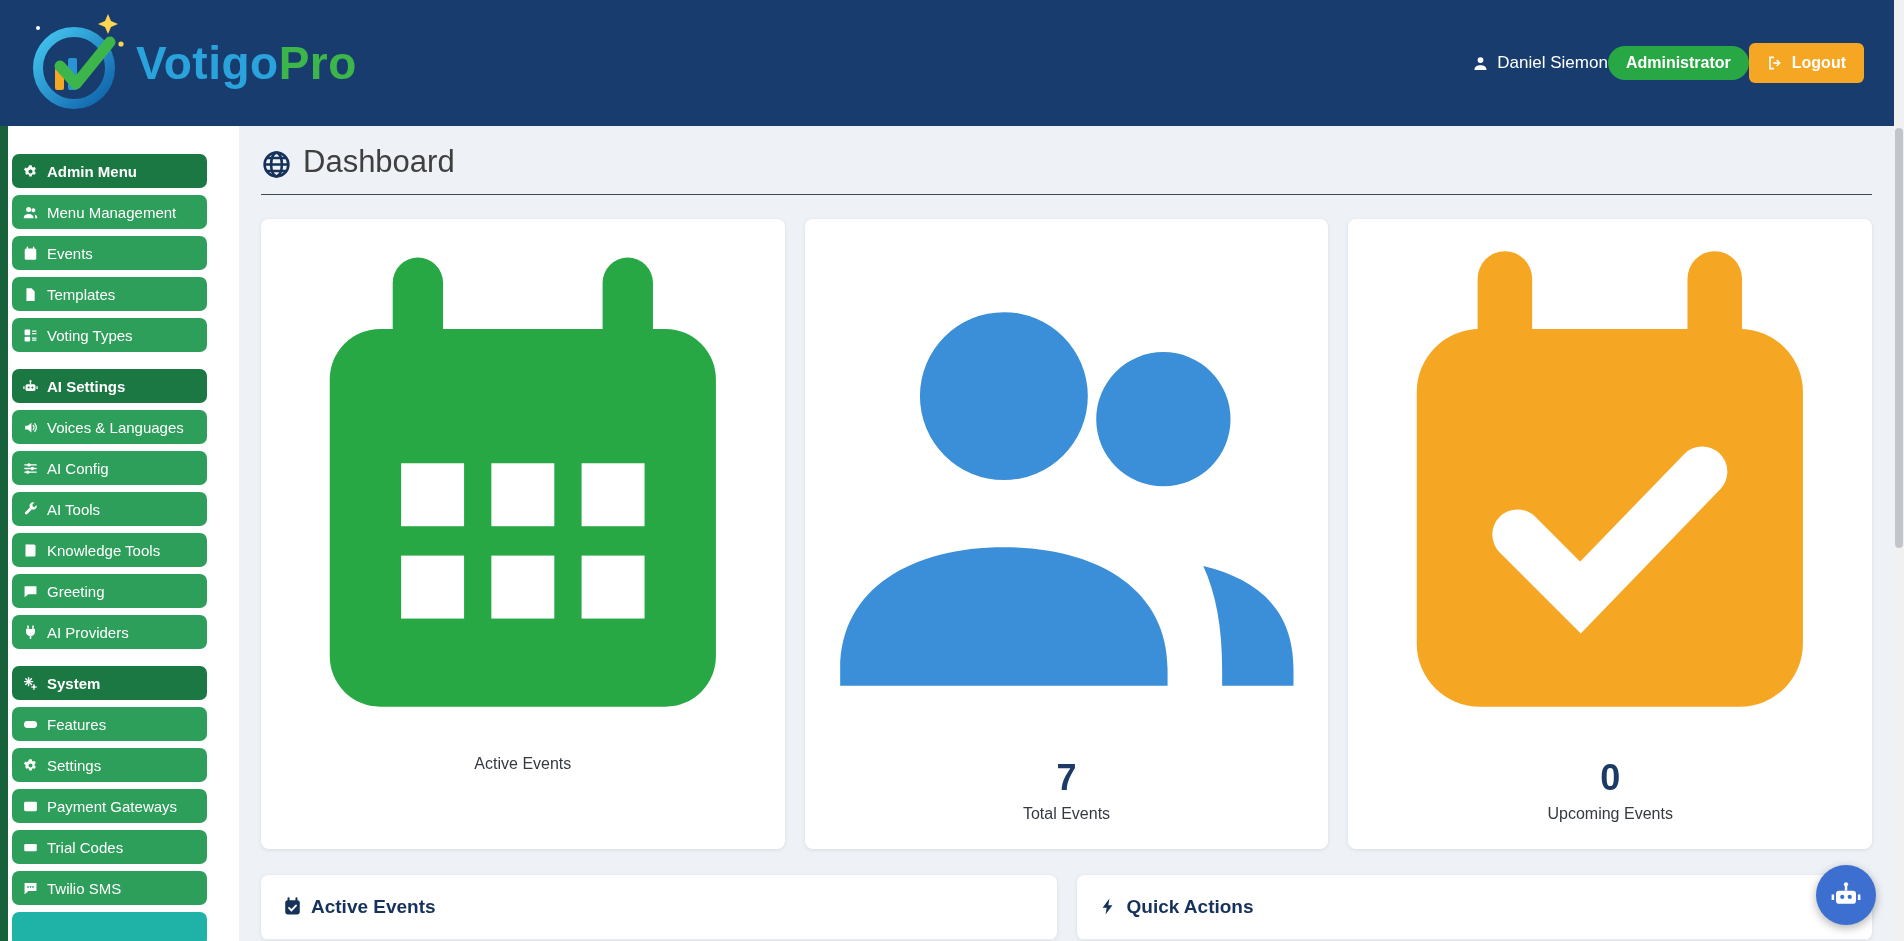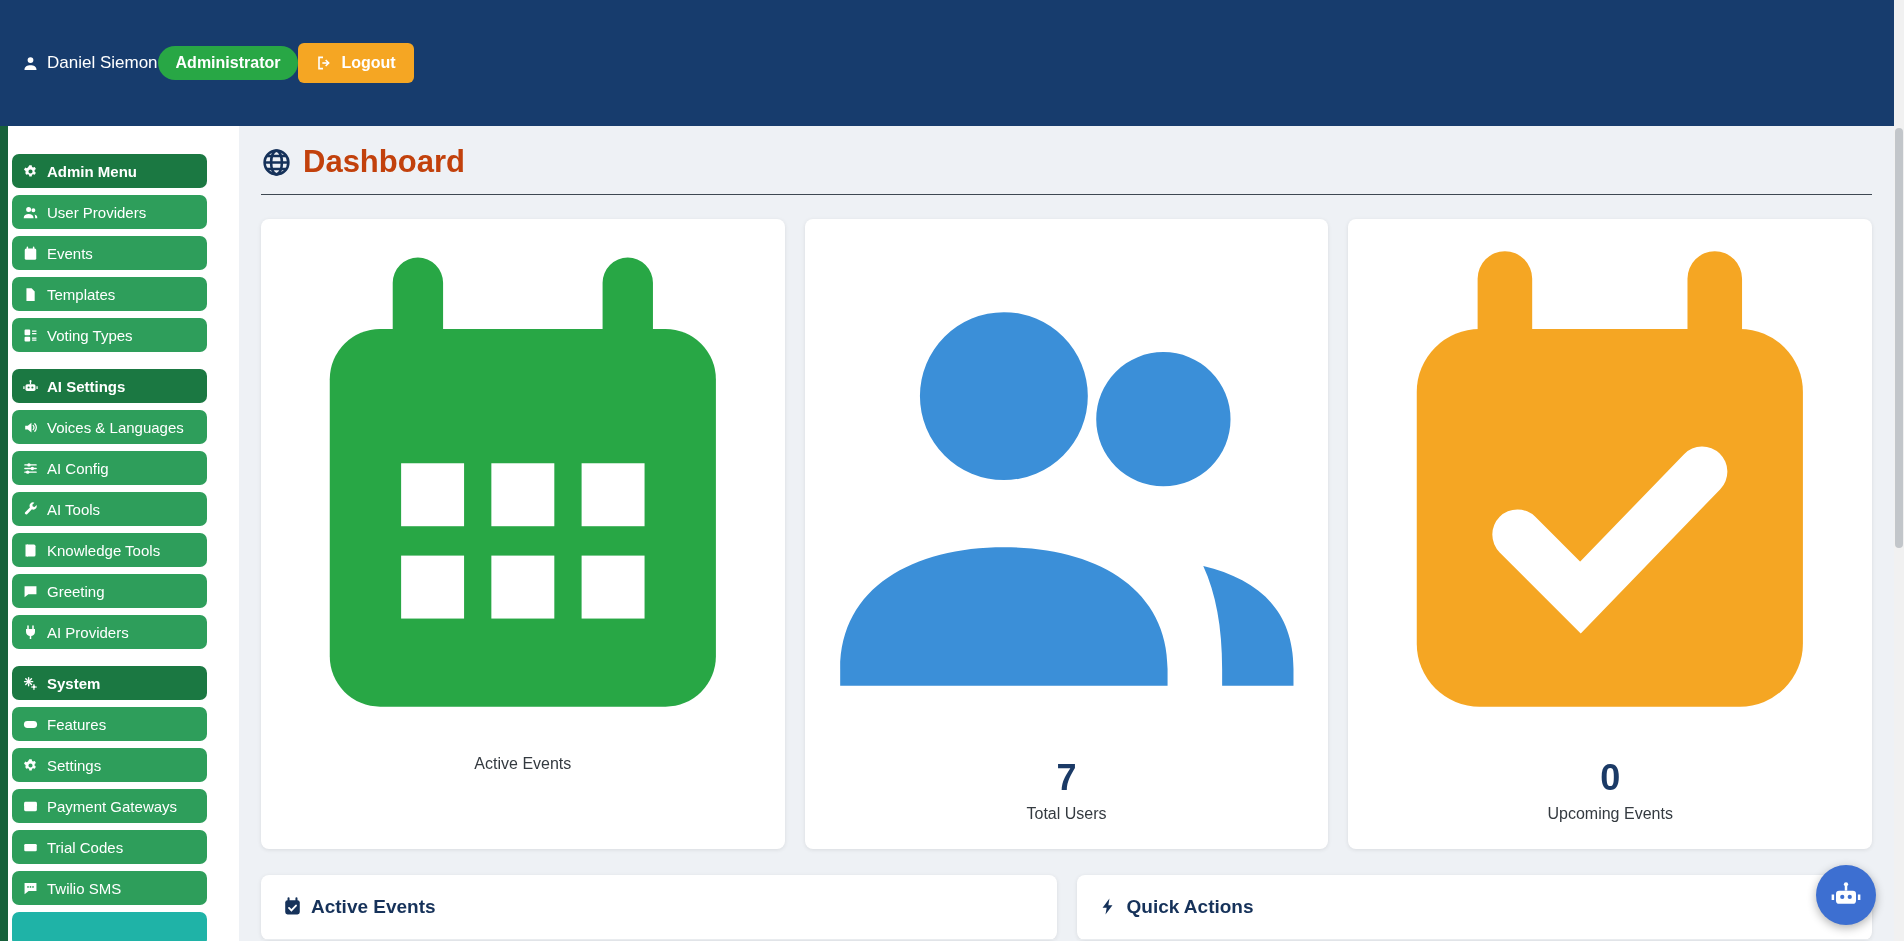--- a/index.html
+++ b/index.html
@@ -30,21 +30,21 @@
   .sec{margin-top:17px}
   .sec:first-child{margin-top:6px}
   .sitem{display:flex;align-items:center;gap:9px;background:#2e9e5b;color:#fff;border-radius:7px;
     padding:0 11px;height:34px;margin-bottom:7px;font-size:15px;cursor:pointer;white-space:nowrap}
   .shead{background:#1b7842;font-weight:bold;cursor:default}
   .sicon{width:15px;height:15px;flex:0 0 15px;color:#fff}
   .sitem.teal{background:#1fb3a7}
 
   
   .main{position:absolute;left:239px;top:126px;width:1655px;bottom:0;padding:18px 22px;overflow:hidden}
-  .title-row{display:flex;align-items:center;gap:11px;color:#c2410c;font-size:31px;font-weight:bold;height:36px}
+  .title-row{display:flex;align-items:flex-end;gap:11px;color:#404040;font-size:31px;font-weight:normal;height:36px}
   .title-icon{width:31px;height:31px;color:#16325a}
   .title-hr{border:none;border-top:1px solid #3e4852;margin-top:14px}
   .welcome{margin-top:14px;font-size:17px;color:#6c757d}
 
   .stats{display:flex;gap:20px;margin-top:24px}
   .stat{flex:1;background:#fff;border-radius:8px;box-shadow:0 1px 4px rgba(0,0,0,.09);
     padding:26px 10px;text-align:center}
   .stat .sticon{width:44px;height:44px;margin:0 auto}
   .stat-val{font-size:36px;font-weight:bold;color:#1b3a66;margin-top:8px}
   .stat-label{font-size:16px;color:#343a40;margin-top:6px}
@@ -60,20 +60,38 @@
     background:#3d6fd1;display:flex;align-items:center;justify-content:center;cursor:pointer;
     box-shadow:0 3px 10px rgba(0,0,0,.3)}
   .fab svg{width:30px;height:30px;color:#fff}
   .scrollbar{position:absolute;right:0;top:0;width:10px;height:941px;background:#f1f1f1;z-index:50}
   .scroll-thumb{position:absolute;left:1px;top:128px;width:8px;height:420px;border-radius:4px;background:#c2c6ca;cursor:grab}
 </style>
 </head>
 <body>
 
 <header class="header">
+  <div class="brand">
+    <svg class="logo-svg" viewBox="0 0 110 110">
+      <defs>
+        <linearGradient id="lgRing" x1="0" y1="0" x2="1" y2="1">
+          <stop offset="0" stop-color="#45c8f1"></stop>
+            <stop offset="1" stop-color="#0d5fa8"></stop>
+        </linearGradient>
+      </defs>
+      <circle cx="52" cy="60" r="36" fill="none" stroke="url(#lgRing)" stroke-width="10"></circle>
+      <rect x="33" y="60" width="9" height="22" rx="2" fill="#f5a623"></rect>
+      <rect x="46" y="50" width="9" height="32" rx="2" fill="#2a93d5"></rect>
+      <path d="M38 58l16 18 34-42" fill="none" stroke="#3cb54a" stroke-width="11" stroke-linecap="round" stroke-linejoin="round"></path>
+      <path d="M86 6l3 7 7 3-7 3-3 7-3-7-7-3 7-3z" fill="#ffd54f"></path>
+      <circle cx="99" cy="36" r="2.6" fill="#ffd54f"></circle>
+      <circle cx="16" cy="20" r="2" fill="#fff"></circle>
+    </svg>
+    <div class="brand-text"><span class="bt1">Votigo</span><span class="bt2">Pro</span></div>
+  </div>
   <div class="header-right">
     <span class="user">
       <svg class="uic" viewBox="0 0 24 24">
           <path fill="currentColor" d="M12 11.2a4.1 4.1 0 100-8.2 4.1 4.1 0 000 8.2zM3.5 21c0-4.4 4-6.4 8.5-6.4s8.5 2 8.5 6.4z"></path>
         </svg>
       <span>Daniel Siemon</span>
     </span>
     <span class="badge">Administrator</span>
     <button class="logout">
       <svg class="lic" viewBox="0 0 24 24" fill="none" stroke="currentColor" stroke-width="2.4">
@@ -96,21 +114,21 @@
           </svg>
         </span>
       <span>Admin Menu</span>
     </div>
     <div class="sitem">
       <span class="sicon">
           <svg viewBox="0 0 24 24">
             <path fill="currentColor" d="M9 11.2a4 4 0 100-8 4 4 0 000 8zm7.6.3a3.2 3.2 0 100-6.4 3.2 3.2 0 000 6.4zM1.2 20.2c0-3.9 3.5-5.8 7.8-5.8s7.8 1.9 7.8 5.8v.8H1.2zm17.3-4.9c2.5.6 4.3 2 4.3 4.9v.8h-3.4v-.8c0-2-.3-3.6-.9-4.9z"></path>
           </svg>
         </span>
-      <span>User Providers</span>
+      <span>Menu Management</span>
     </div>
     <div class="sitem">
       <span class="sicon">
           <svg viewBox="0 0 24 24">
             <path d="M7 1.8v3.4M17 1.8v3.4" stroke="currentColor" stroke-width="2.4" stroke-linecap="round"></path>
             <rect x="2.8" y="4" width="18.4" height="18" rx="2.4" fill="currentColor"></rect>
             <g fill="#fff">
               <rect x="6.2" y="10.4" width="3" height="3"></rect>
               <rect x="10.5" y="10.4" width="3" height="3"></rect>
               <rect x="14.8" y="10.4" width="3" height="3"></rect>
@@ -316,21 +334,21 @@
               <rect x="14.8" y="14.8" width="3" height="3"></rect>
             </g>
           </svg></span>
       <div class="stat-label">Active Events</div>
     </div>
     <div class="stat">
       <span class="sticon" style="color: rgb(59, 143, 216);"><svg viewBox="0 0 24 24">
             <path fill="currentColor" d="M9 11.2a4 4 0 100-8 4 4 0 000 8zm7.6.3a3.2 3.2 0 100-6.4 3.2 3.2 0 000 6.4zM1.2 20.2c0-3.9 3.5-5.8 7.8-5.8s7.8 1.9 7.8 5.8v.8H1.2zm17.3-4.9c2.5.6 4.3 2 4.3 4.9v.8h-3.4v-.8c0-2-.3-3.6-.9-4.9z"></path>
           </svg></span>
       <div class="stat-val">7</div>
-      <div class="stat-label">Total Users</div>
+      <div class="stat-label">Total Events</div>
     </div>
     <div class="stat">
       <span class="sticon" style="color: rgb(245, 166, 35);"><svg viewBox="0 0 24 24">
             <path d="M7 1.6v3.8M17 1.6v3.8" stroke="currentColor" stroke-width="2.6" stroke-linecap="round"></path>
             <rect x="2.8" y="4" width="18.4" height="18" rx="3" fill="currentColor"></rect>
             <path d="M7.6 13.8l3 3 5.8-6" stroke="#fff" stroke-width="2.4" fill="none" stroke-linecap="round"></path>
           </svg></span>
       <div class="stat-val">0</div>
       <div class="stat-label">Upcoming Events</div>
     </div>

